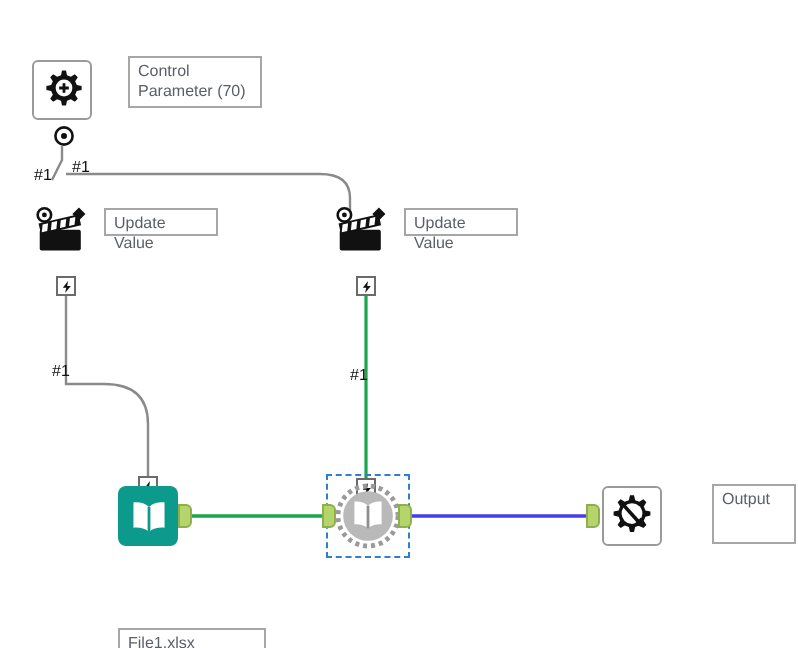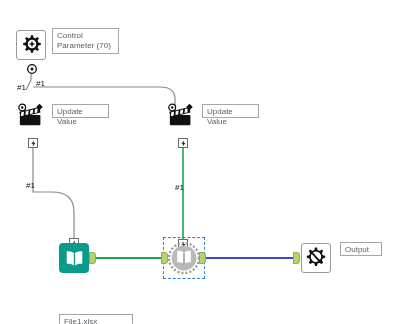--- a/index.html
+++ b/index.html
@@ -147,21 +147,21 @@
       <path d="M14.3 10.6h1.4v1.7h1.7v1.4h-1.7v1.7h-1.4v-1.7h-1.7v-1.4h1.7z" fill="#111111"></path>
     </svg>
   </div>
 
   <div class="anchor-dot" style="left:27px; top:60px;">
     <svg viewBox="0 0 10 10" width="10" height="10">
       <circle cx="5" cy="5" r="4.3" fill="#ffffff" stroke="#111111" stroke-width="1.3"></circle>
       <circle cx="5" cy="5" r="1.5" fill="#111111"></circle>
     </svg>
   </div>
-  <div class="label-box" style="left:52px; top:28px; width:67px;">Control
+  <div class="label-box" style="left:64px; top:28px; width:67px;">Control
 Parameter (70)</div>
 
   <div class="wire-tag" style="left:17px; top:83px;">#1</div>
   <div class="wire-tag" style="left:36px; top:79px;">#1</div>
   <div class="wire-tag" style="left:26px; top:181px;">#1</div>
   <div class="wire-tag" style="left:175px; top:183px;">#1</div>
 
   <div class="node" style="left:17px; top:100px;">
     <svg class="clapper" viewBox="0 0 32 30" width="32" height="30">
 
@@ -253,15 +253,15 @@
   <div class="node toolbox" style="left:301px; top:243px;">
     <svg viewBox="0 0 28 28" width="28" height="28">
       <g fill="#111111">
         <path d="M13 3.6 L15 3.6 L15.6 6.1 L17.6 6.9 L19.7 5.6 L21.2 7.1 L19.9 9.2 L20.7 11.2 L23.2 11.8 L23.2 13.8 L20.7 14.4 L19.9 16.4 L21.2 18.5 L19.7 20 L17.6 18.7 L15.6 19.5 L15 22 L13 22 L12.4 19.5 L10.4 18.7 L8.3 20 L6.8 18.5 L8.1 16.4 L7.3 14.4 L4.8 13.8 L4.8 11.8 L7.3 11.2 L8.1 9.2 L6.8 7.1 L8.3 5.6 L10.4 6.9 L12.4 6.1 Z"></path>
       </g>
       <circle cx="14" cy="12.8" r="5.2" fill="#ffffff"></circle>
       <path d="M10 8.8 L18.6 18.4" stroke="#111111" stroke-width="1.8" fill="none"></path>
       <polygon points="19.6,19.6 14.9,18.3 18.4,14.8" fill="#111111"></polygon>
     </svg>
   </div>
-  <div class="label-box" style="left:340px; top:242px; width:42px; height:14px;">Output</div>
+  <div class="label-box" style="left:356px; top:242px; width:42px; height:30px;">Output</div>
 
 </div>
 
 </body></html>

